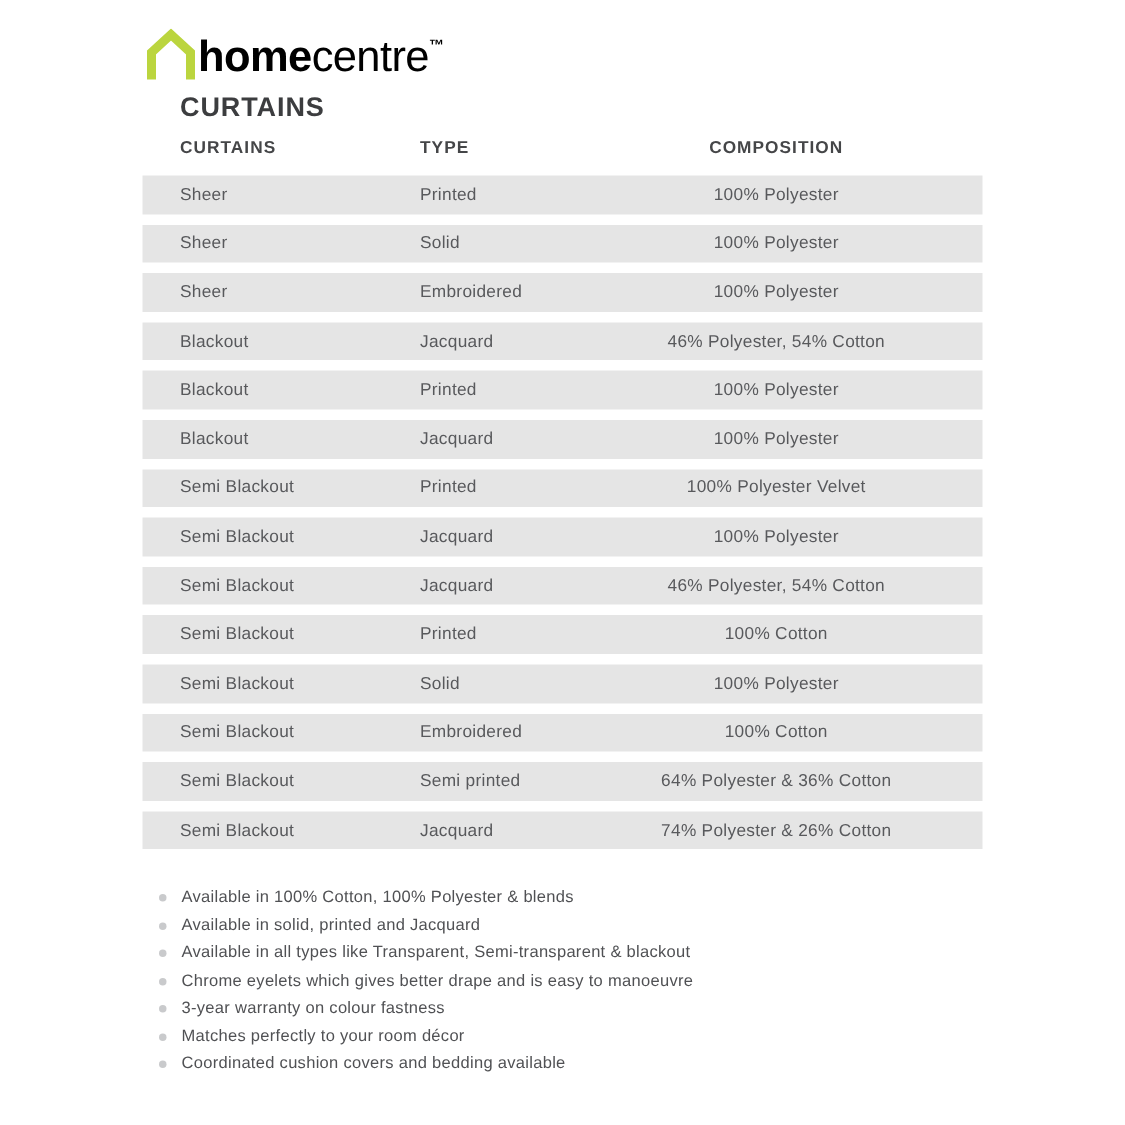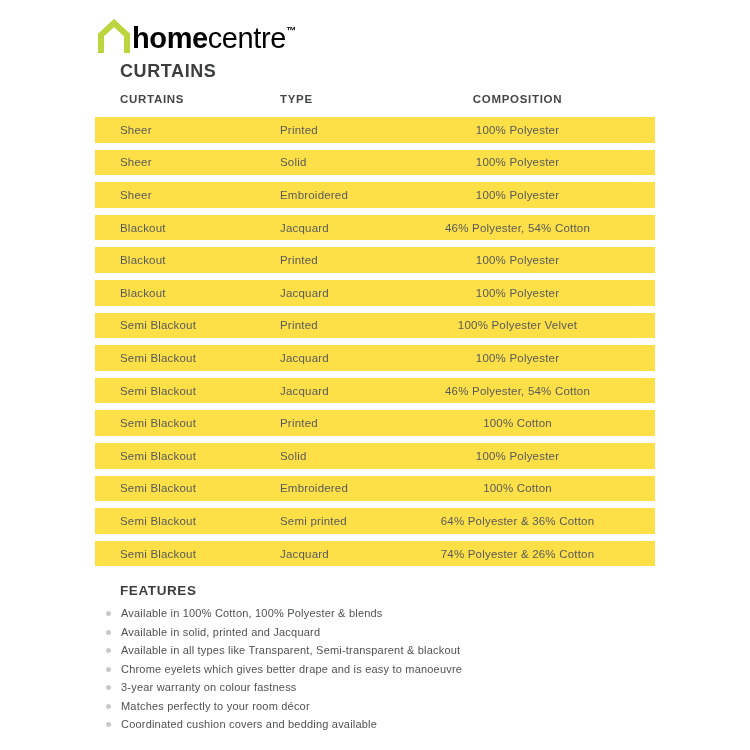--- a/index.html
+++ b/index.html
@@ -70,21 +70,21 @@
   }
   .thead > div {
     font-size: 11.5px;
     font-weight: 700;
     letter-spacing: 0.7px;
     color: #454648;
   }
   .row {
     height: 25.6px;
     margin-bottom: 7px;
-    background: #fde047;
+    background: #e5e5e5;
   }
   .row > div {
     font-size: 11.5px;
     letter-spacing: 0.2px;
     color: #58595c;
   }
   .c3 { text-align: center; padding-right: 10px; }
 
   
   .features {
@@ -212,21 +212,20 @@
         </div>
         <div class="row">
           <div class="c1">Semi Blackout</div>
           <div class="c2">Jacquard</div>
           <div class="c3">74% Polyester &amp; 26% Cotton</div>
         </div>
       </div>
   </div>
 
   <div class="features">
-    <div class="features-title">FEATURES</div>
     <ul id="feature-list">
         <li>Available in 100% Cotton, 100% Polyester &amp; blends</li>
         <li>Available in solid, printed and Jacquard</li>
         <li>Available in all types like Transparent, Semi-transparent &amp; blackout</li>
         <li>Chrome eyelets which gives better drape and is easy to manoeuvre</li>
         <li>3-year warranty on colour fastness</li>
         <li>Matches perfectly to your room décor</li>
         <li>Coordinated cushion covers and bedding available</li>
       </ul>
   </div>

